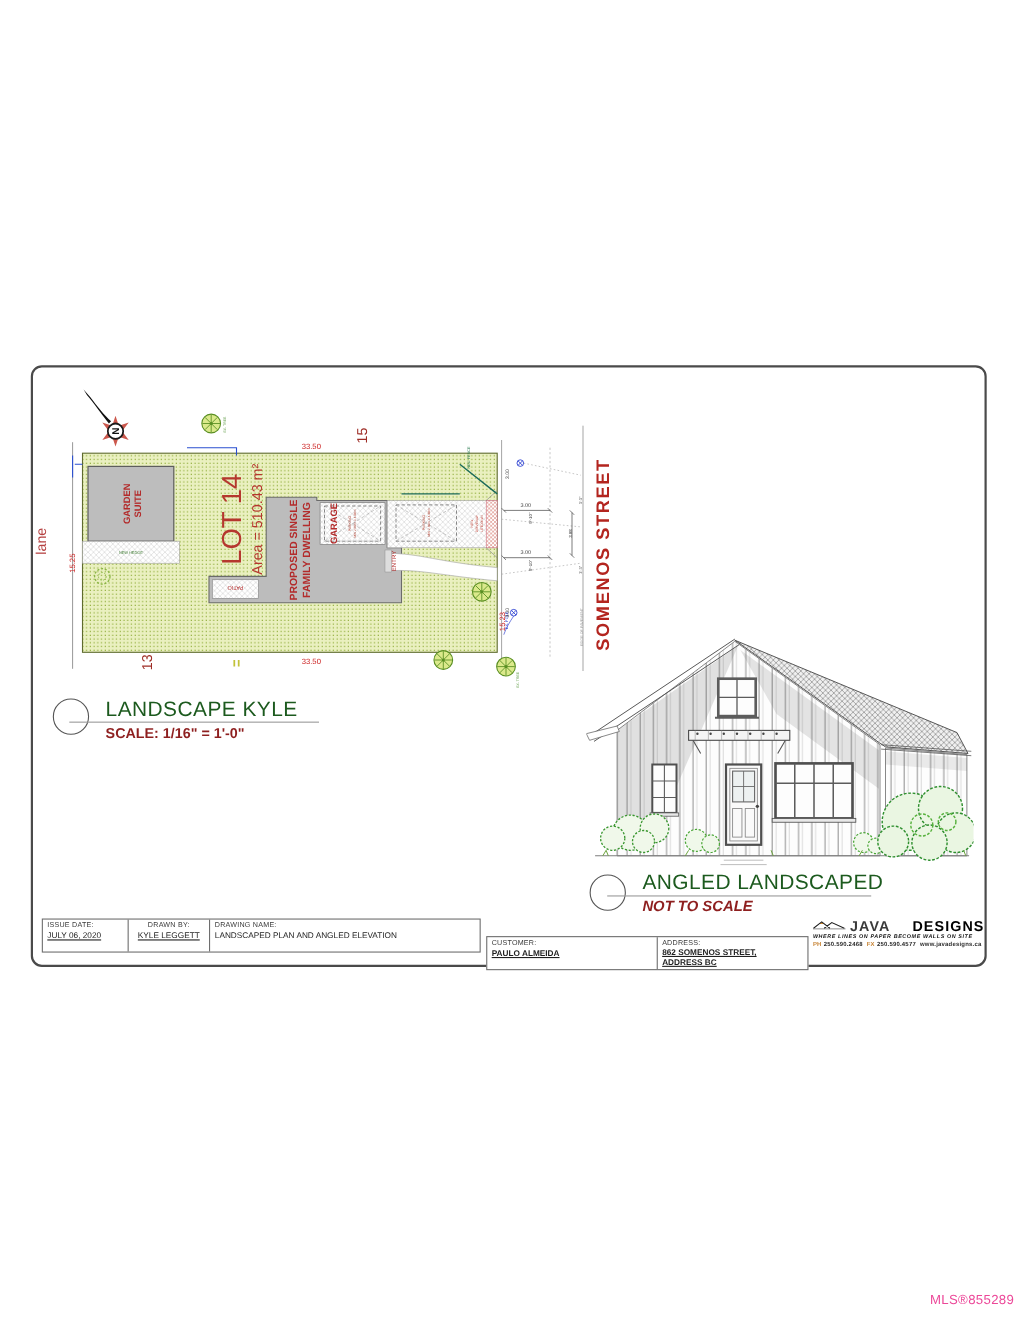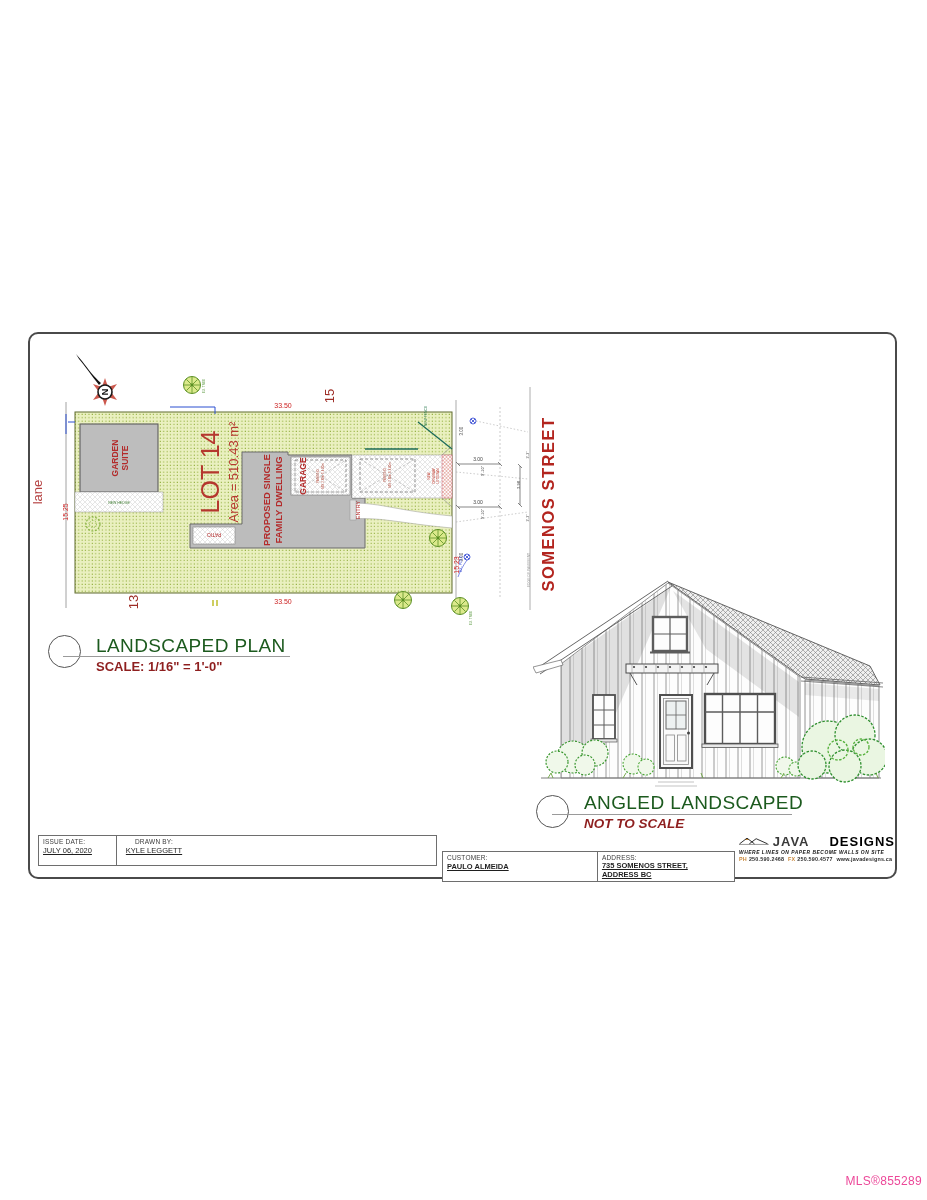--- a/index.html
+++ b/index.html
@@ -165,21 +165,21 @@
   <text x="453" y="165" transform="rotate(-90 452 163)" font-size="4" fill="#3c3c3c" text-anchor="middle">9'-10"</text>
   <text x="488" y="135" transform="rotate(-90 488 133)" font-size="4" fill="#3c3c3c" text-anchor="middle">3.98</text>
   <text x="432" y="82" transform="rotate(-90 431 80)" font-size="4.5" fill="#3c3c3c" text-anchor="middle">3.00</text>
   <text x="432" y="208" transform="rotate(-90 431 206)" font-size="4.5" fill="#3c3c3c" text-anchor="middle">3.00</text>
   <text x="497" y="105" transform="rotate(-90 497 103)" font-size="3.5" fill="#444" text-anchor="middle">3'-3"</text>
   <text x="497" y="168" transform="rotate(-90 497 166)" font-size="3.5" fill="#444" text-anchor="middle">3'-3"</text>
 </svg>
 
 <div class="bubble" style="left:48px;top:635px;"></div>
 <div class="titleline" style="left:63px;top:656px;width:227px;"></div>
-<div class="t-green" style="left:96px;top:635px;">LANDSCAPED PLAN</div>
+<div class="t-green" style="left:96px;top:635px;">LANDSCAPE KYLE</div>
 <div class="t-scale" style="left:96px;top:659px;">SCALE: 1/16" = 1'-0"</div>
 
 <svg style="position:absolute;left:533px;top:565px;" width="352" height="230" viewBox="0 0 352 230">
   <defs>
     <pattern id="roofhatch" width="5" height="5" patternUnits="userSpaceOnUse">
       <rect width="5" height="5" fill="#f0f0f0"></rect>
       <path d="M0,5 L5,0 M0,0 L5,5" stroke="#6f6f6f" stroke-width="0.5"></path>
     </pattern>
     <pattern id="siding" width="12" height="10" patternUnits="userSpaceOnUse">
       <rect width="12" height="10" fill="#fdfdfd"></rect>
@@ -277,29 +277,33 @@
 
 <div class="tb-box" style="left:38px;width:399px;">
   <div class="tb-cell" style="width:77px;">
     <div class="tb-label">ISSUE DATE:</div>
     <div class="tb-value">JULY 06, 2020</div>
   </div>
   <div class="tb-cell" style="width:75px;text-align:center;">
     <div class="tb-label">DRAWN BY:</div>
     <div class="tb-value">KYLE LEGGETT</div>
   </div>
+  <div class="tb-cell" style="width:247px;">
+    <div class="tb-label">DRAWING NAME:</div>
+    <div class="tb-value noline">LANDSCAPED PLAN AND ANGLED ELEVATION</div>
+  </div>
 </div>
 <div class="tb-box" style="left:442px;width:293px;margin-top:16px;">
   <div class="tb-cell" style="width:155px;">
     <div class="tb-label">CUSTOMER:</div>
     <div class="tb-value bold">PAULO ALMEIDA</div>
   </div>
   <div class="tb-cell" style="width:138px;">
     <div class="tb-label">ADDRESS:</div>
-    <div class="tb-value bold" style="margin-top:0;">735 SOMENOS STREET,</div>
+    <div class="tb-value bold" style="margin-top:0;">862 SOMENOS STREET,</div>
     <div class="tb-value bold" style="margin-top:0;">ADDRESS BC</div>
   </div>
 </div>
 
 <div class="logo">
   <div class="logo-row1">
     <svg width="52" height="14" viewBox="0 0 52 14">
       <path d="M10,5.2 L14,2 L18,5.2 Z" fill="#cd8a33"></path>
       <path d="M1,12 L14,2 L27,12 M18,12 L30,3 L50,12" fill="none" stroke="#1f1f1f" stroke-width="1.6"></path>
       <line x1="0" y1="13" x2="52" y2="13" stroke="#1f1f1f" stroke-width="0.8"></line>

